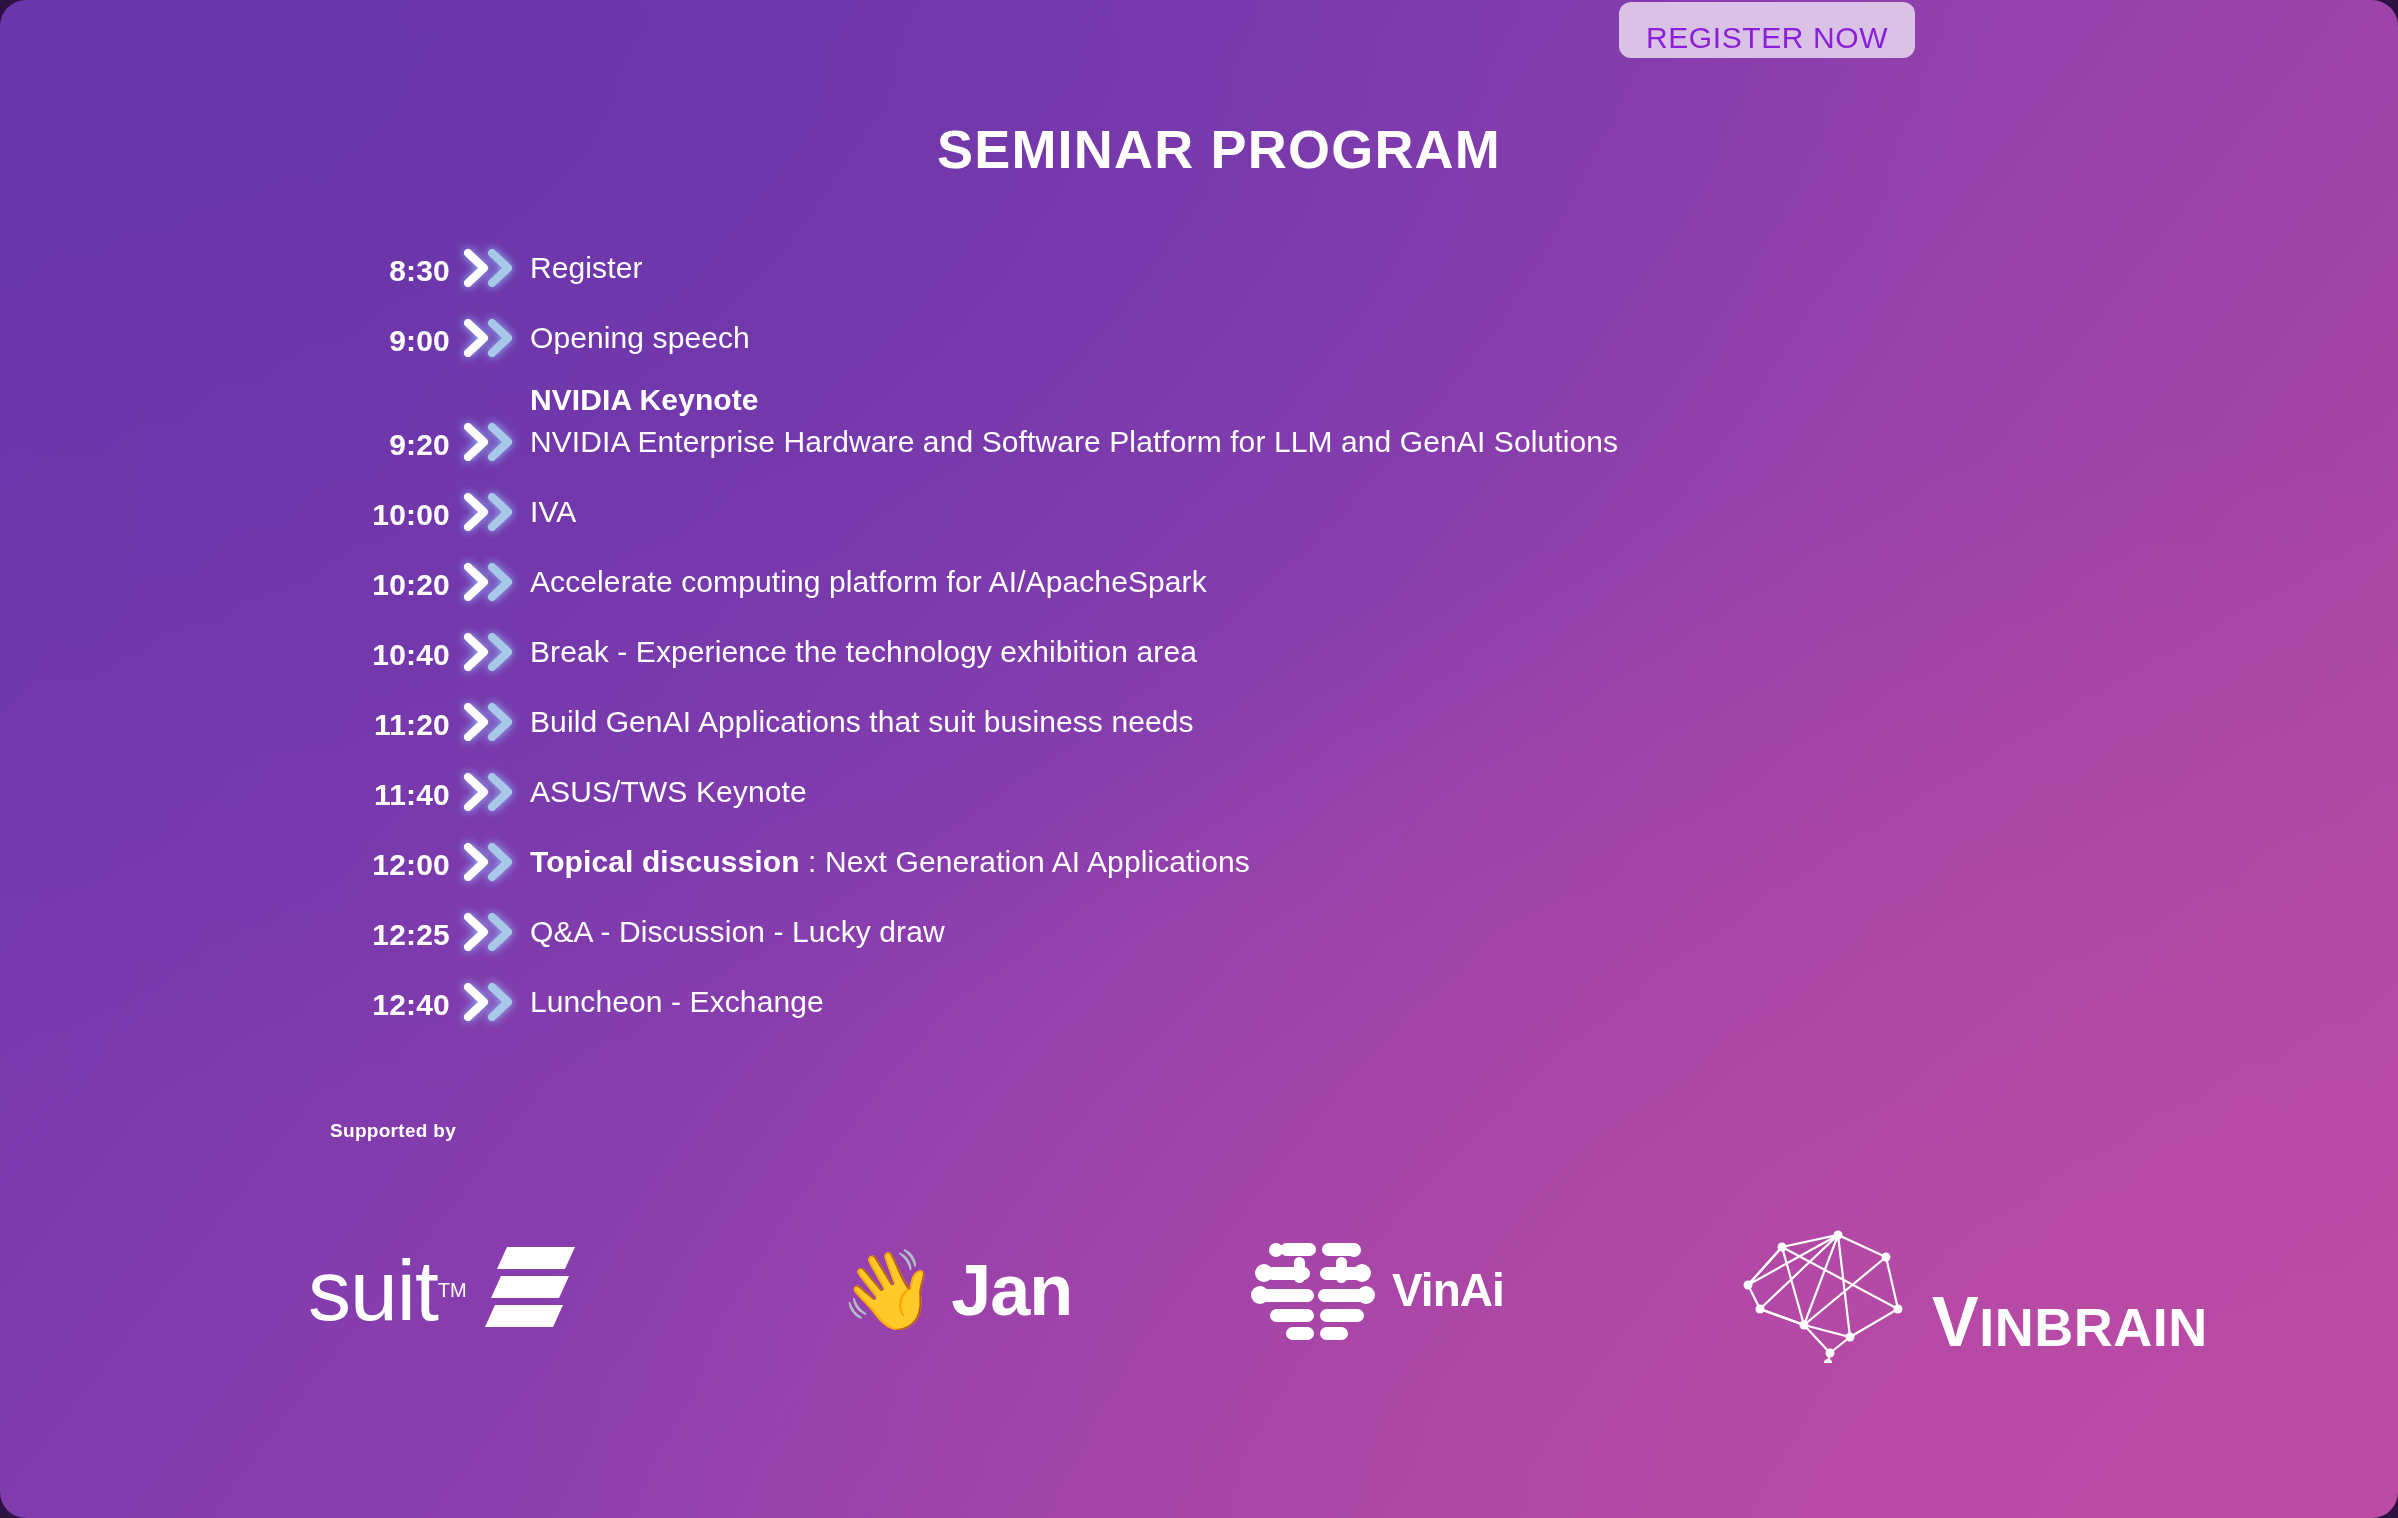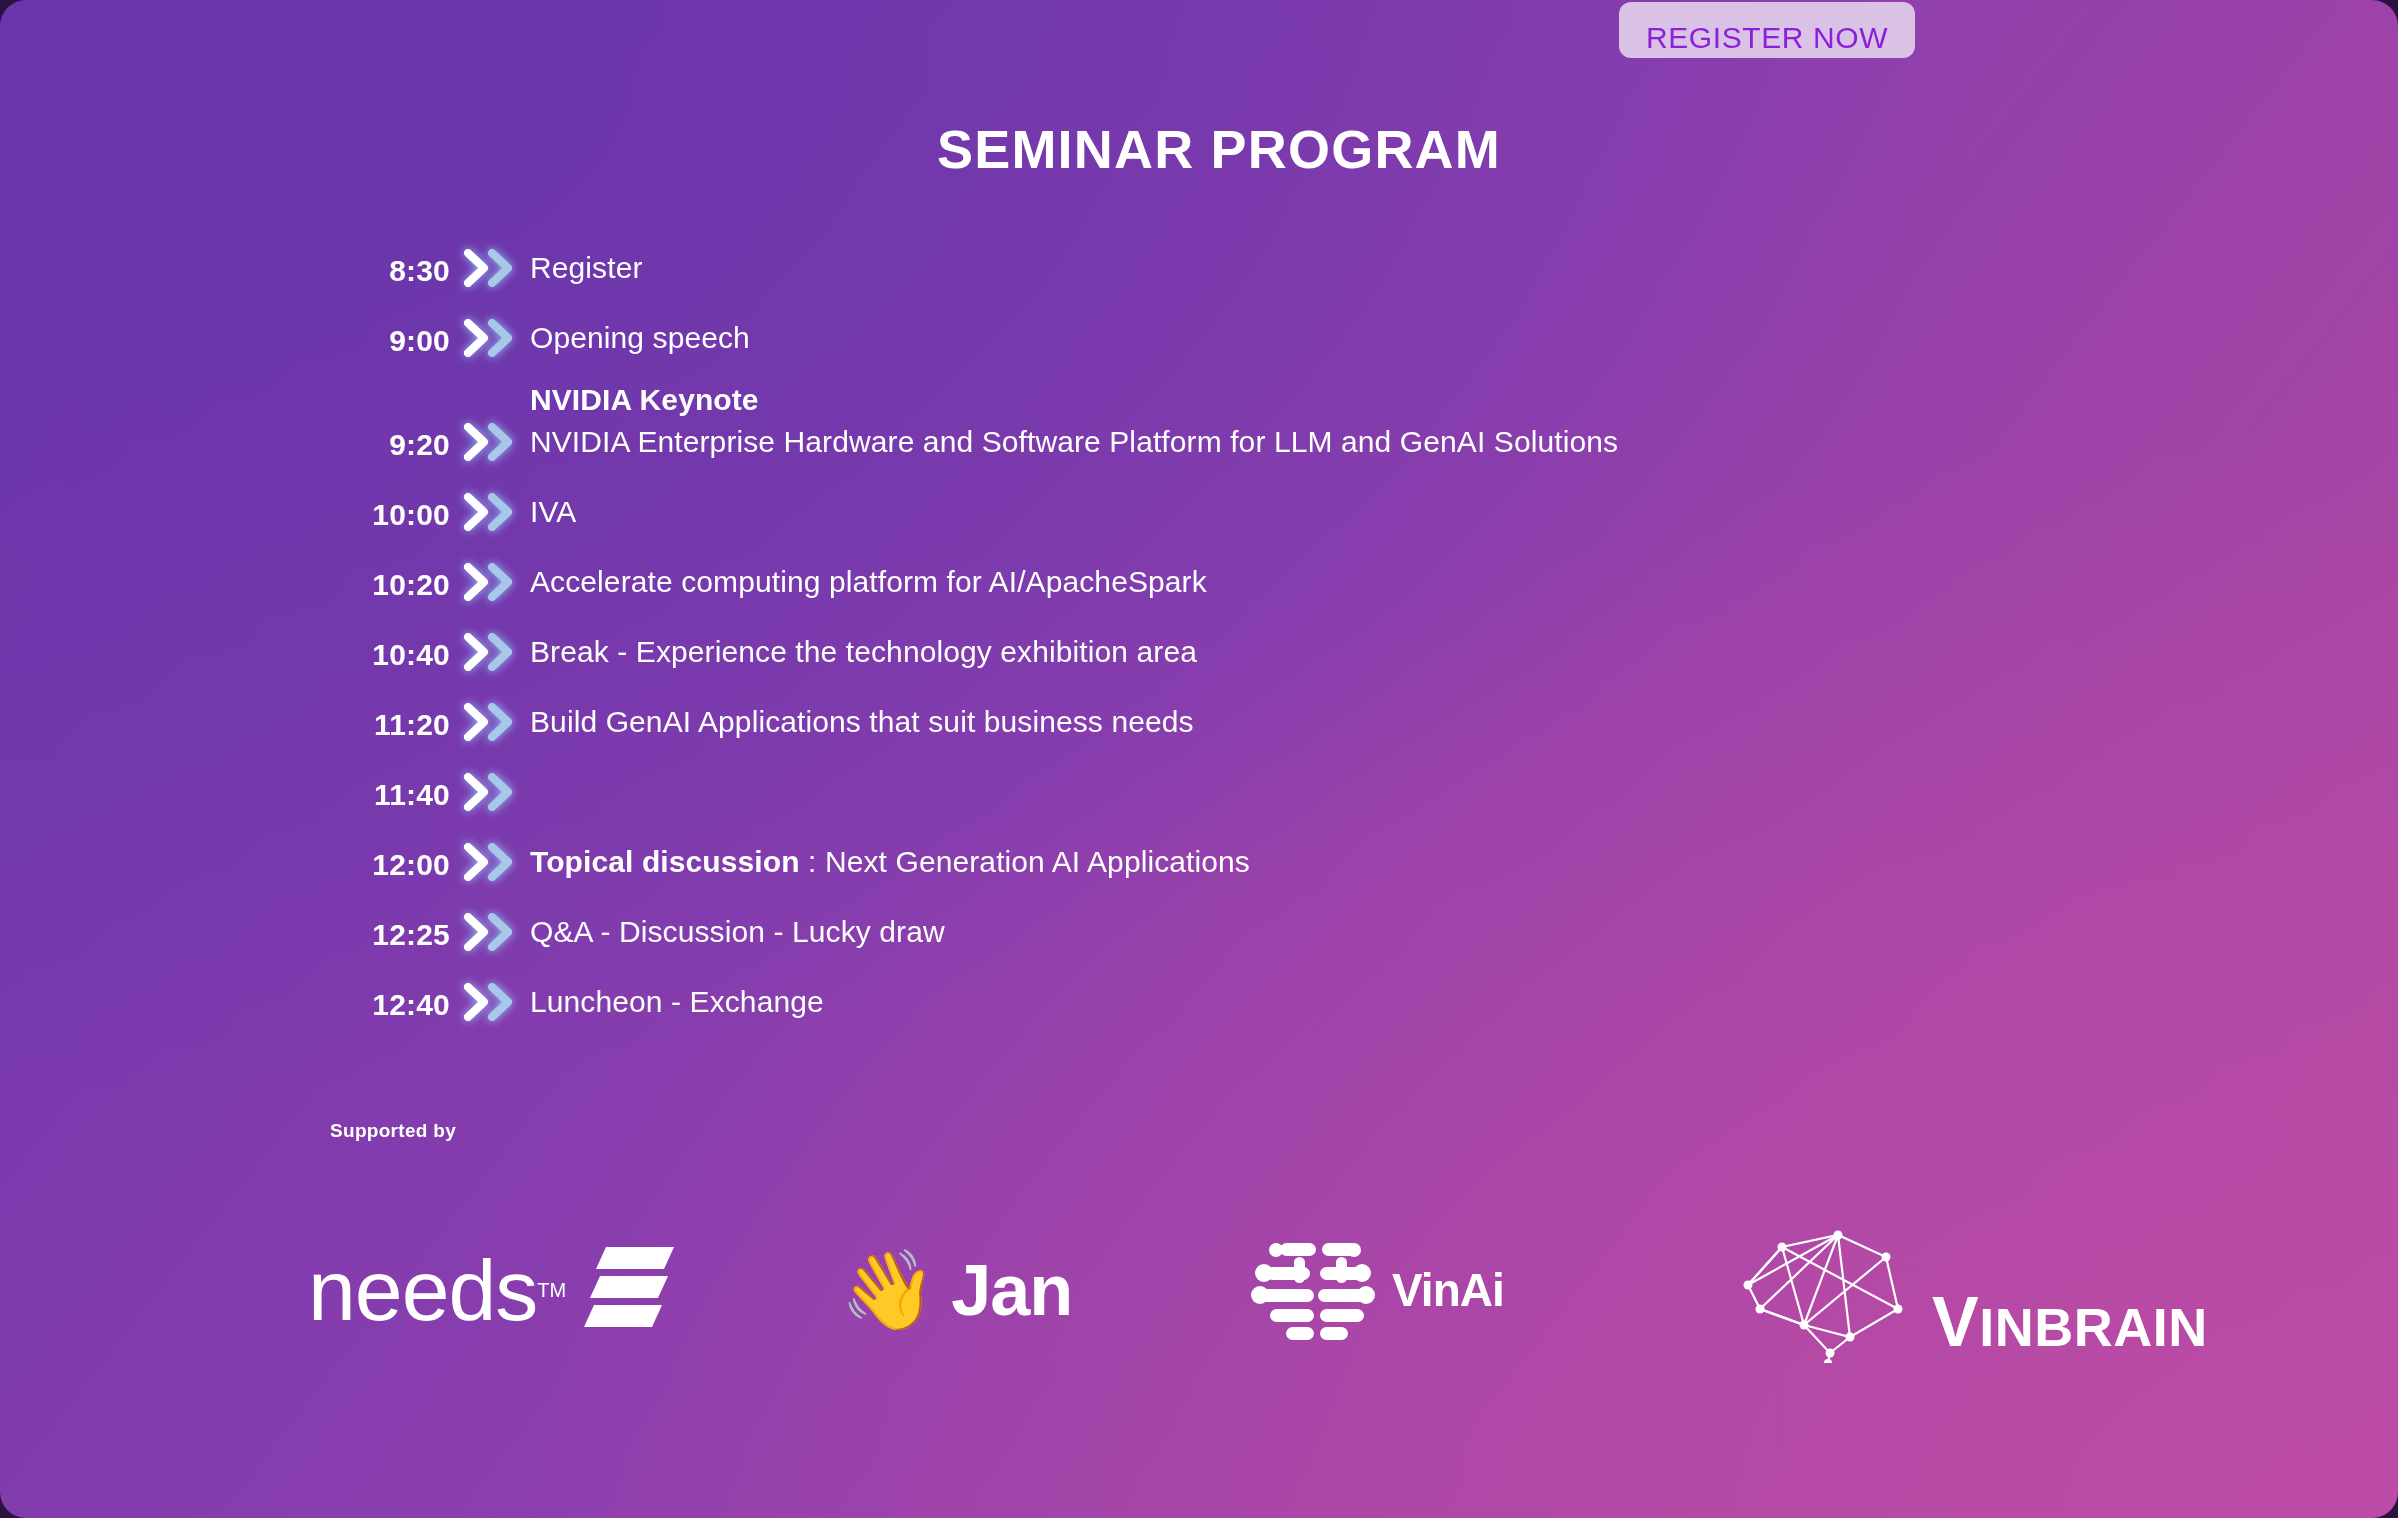--- a/index.html
+++ b/index.html
@@ -266,20 +266,21 @@
         <div class="sched-text">Build GenAI Applications that suit business needs</div>
       </div>
       <div class="sched-row">
         <div class="sched-time">11:40</div>
         <div class="sched-chev">
           <svg width="52" height="38" viewBox="0 0 52 38" aria-hidden="true">
   <path d="M4,4 L20,19 L4,34" stroke="#ffffff" stroke-width="8" stroke-linecap="round" stroke-linejoin="round" fill="none"></path>
   <path d="M28,4 L44,19 L28,34" stroke="#a8c8e8" stroke-width="8" stroke-linecap="round" stroke-linejoin="round" fill="none"></path>
 </svg>
         </div>
+        <div class="sched-text">ASUS/TWS Keynote</div>
       </div>
       <div class="sched-row">
         <div class="sched-time">12:00</div>
         <div class="sched-chev">
           <svg width="52" height="38" viewBox="0 0 52 38" aria-hidden="true">
   <path d="M4,4 L20,19 L4,34" stroke="#ffffff" stroke-width="8" stroke-linecap="round" stroke-linejoin="round" fill="none"></path>
   <path d="M28,4 L44,19 L28,34" stroke="#a8c8e8" stroke-width="8" stroke-linecap="round" stroke-linejoin="round" fill="none"></path>
 </svg>
         </div>
         <div class="sched-text"><span class="inline-bold">Topical discussion</span><span> : Next Generation AI Applications</span></div>
@@ -304,21 +305,21 @@
         </div>
         <div class="sched-text">Luncheon - Exchange</div>
       </div>
     </div>
 
   <div id="supported-by-label">Supported by</div>
 
   <div id="logo-strip">
 
     <div class="logo-slot" id="logo-elcom">
-      <span class="elcom-word">needs</span>
+      <span class="elcom-word">suit</span>
       <span class="elcom-tm">TM</span>
       <span style="margin-left:14px;">
         <svg width="96" height="86" viewBox="0 0 96 86" aria-hidden="true">
           <polygon points="26,2 94,2 84,24 16,24" fill="#ffffff"></polygon>
           <polygon points="20,31 88,31 78,53 10,53" fill="#ffffff"></polygon>
           <polygon points="14,60 82,60 72,82 4,82" fill="#ffffff"></polygon>
         </svg>
       </span>
     </div>
 

